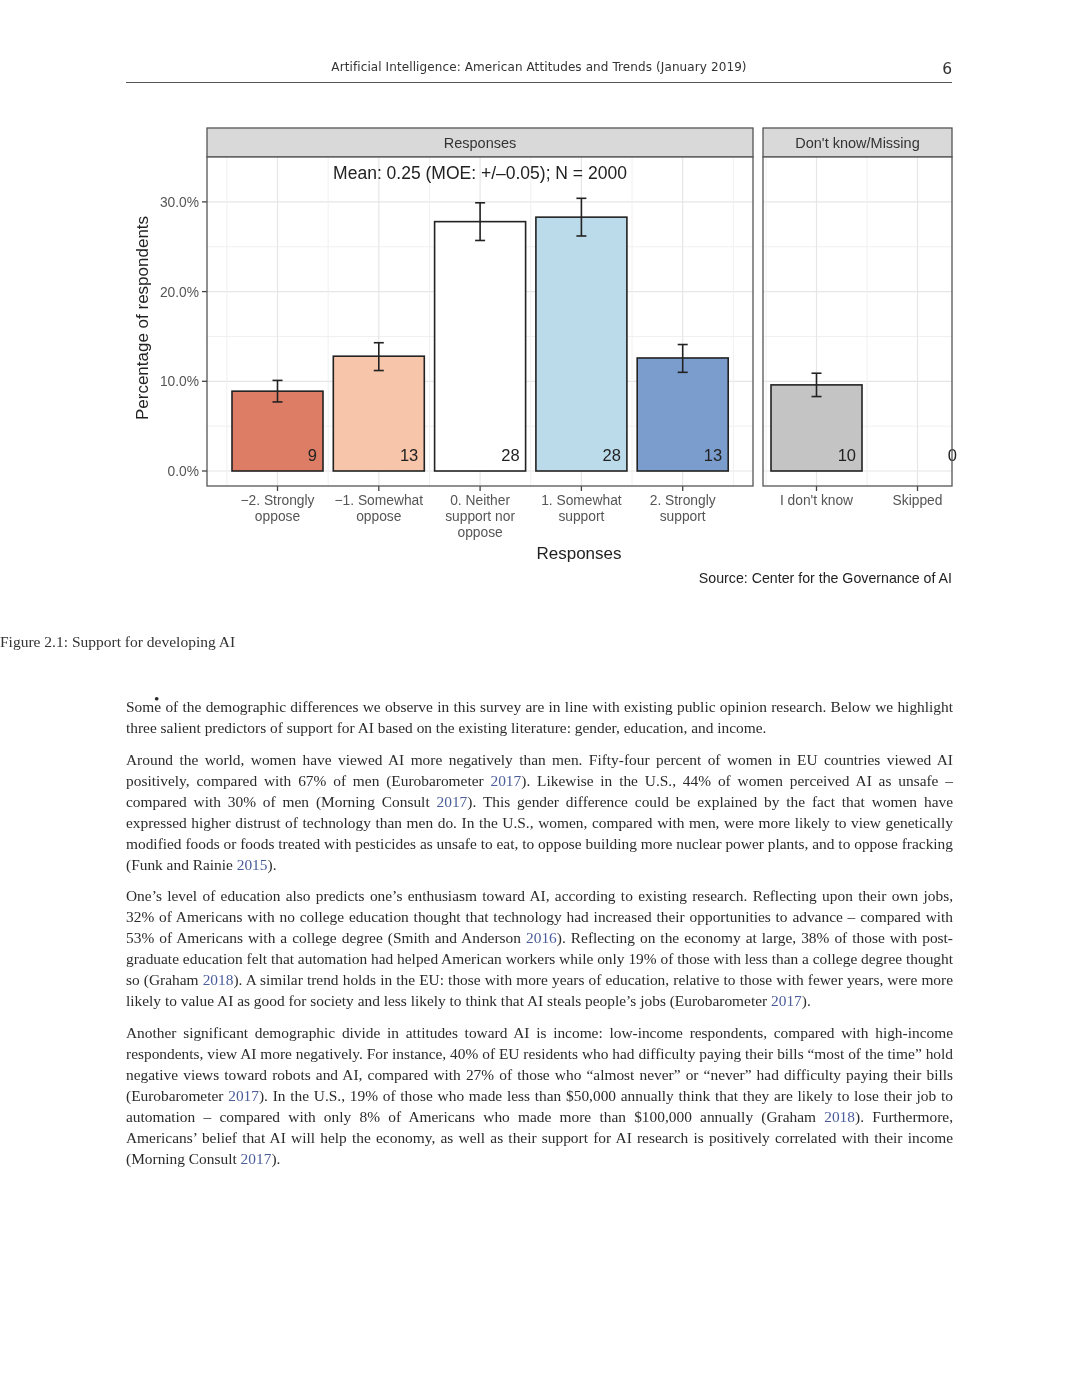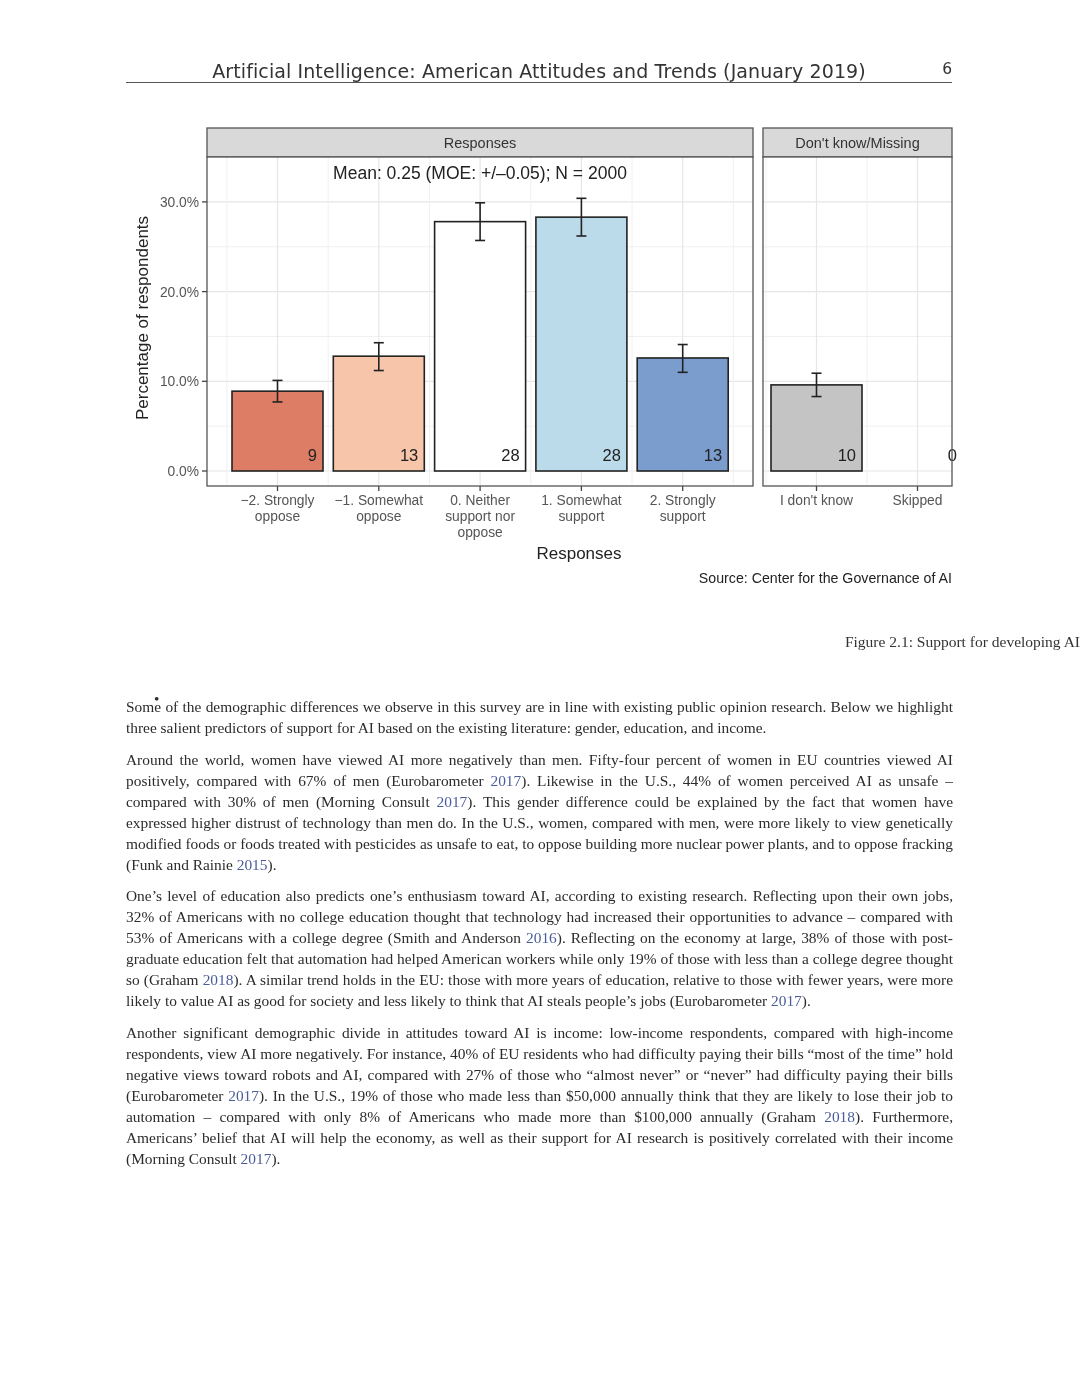--- a/index.html
+++ b/index.html
@@ -1,21 +1,21 @@
 <!DOCTYPE html>
 <html><head>
 <meta charset="utf-8">
 <style>
   html, body { margin:0; padding:0; background:#ffffff; }
   body { width:1080px; height:1397px; position:relative; overflow:hidden; }
   .runhead { position:absolute; left:126px; top:60px; width:826px; height:22px; border-bottom:1px solid #555; }
-  .runhead .title { position:absolute; left:0; right:0; text-align:center; top:0; font-family:"DejaVu Sans", sans-serif; font-size:19px; color:#333; letter-spacing:0.1px; }
+  .runhead .title { position:absolute; left:0; right:0; text-align:center; top:0; font-family:"DejaVu Sans", sans-serif; font-size:12px; color:#333; letter-spacing:0.1px; }
   .runhead .pgnum { position:absolute; right:0; top:0; font-family:"DejaVu Sans", sans-serif; font-size:15.5px; color:#333; }
   #chart { position:absolute; left:0; top:0; width:1080px; height:600px; }
-  .cap { position:absolute; left:0; width:1080px; top:633px; text-align:right; font-family:"Liberation Serif", serif; font-size:15.5px; color:#333; }
+  .cap { position:absolute; left:0; width:1080px; top:633px; text-align:left; font-family:"Liberation Serif", serif; font-size:15.5px; color:#333; }
   .body-text { position:absolute; left:126px; width:827px; font-family:"Liberation Serif", serif; font-size:15.4px; line-height:21px; color:#2b2b2b; text-align:justify; }
   .body-text p { margin:0 0 10.5px 0; }
   .bullet { position:relative; padding-left:44px; margin:0 0 8px 0 !important; text-align:left !important; }
   .bullet .dot { position:absolute; left:28px; top:0; }
   .cite { color:#4a5c9a;margin-top:40px; }
 </style>
 </head>
 <body>
 
 <div class="runhead">

